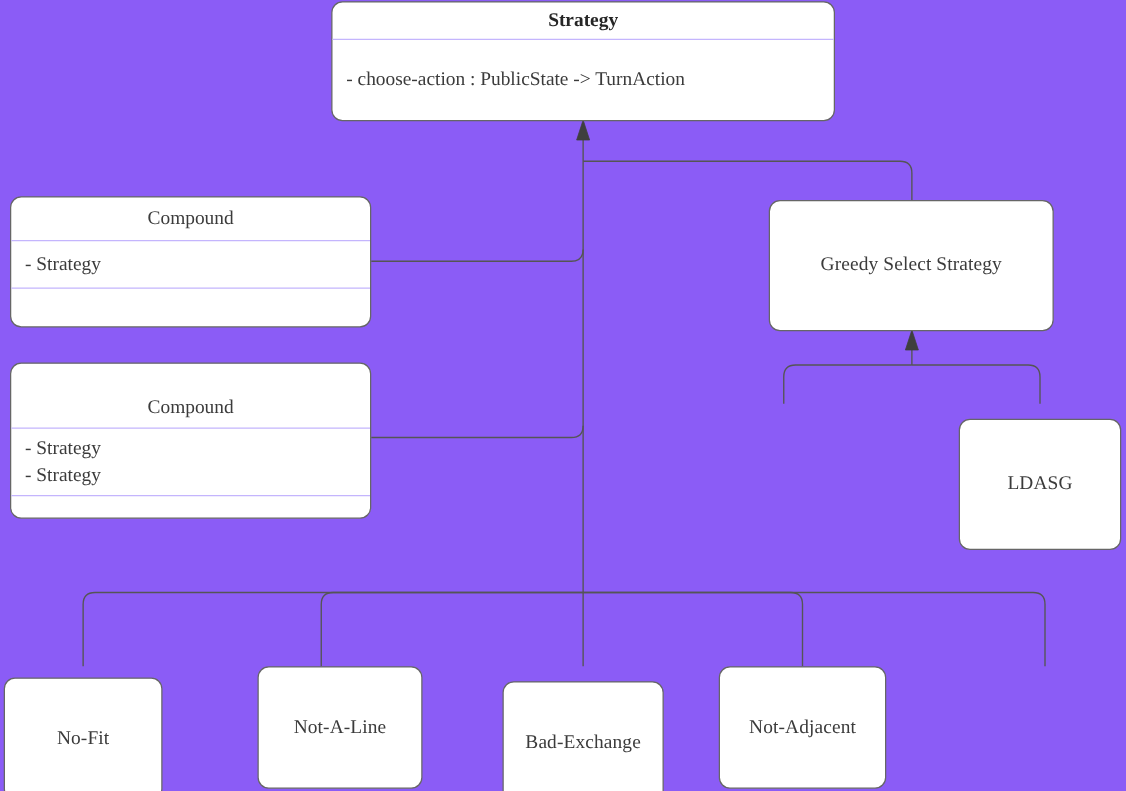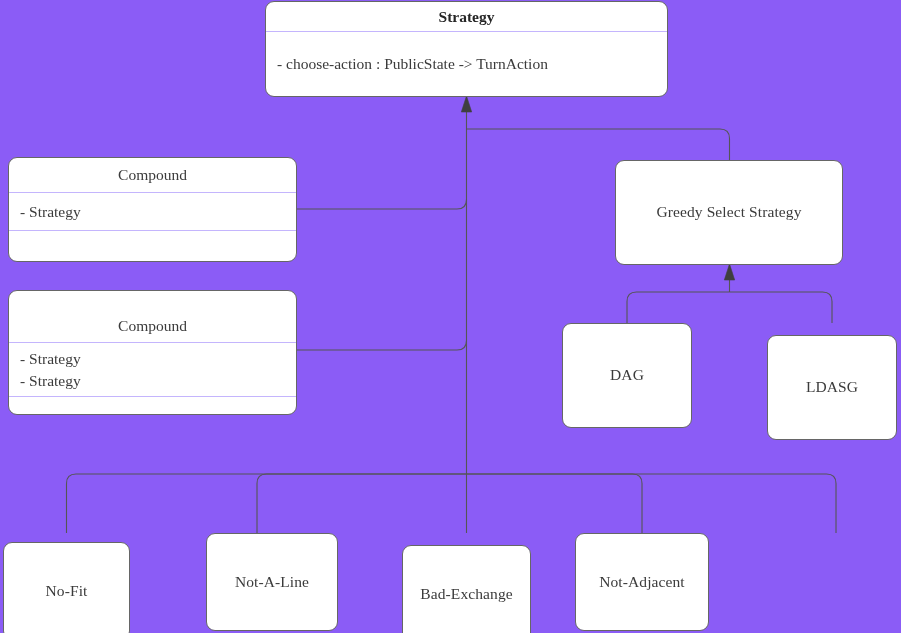--- a/index.html
+++ b/index.html
@@ -148,23 +148,20 @@
       <span class="ctext">- Strategy
 - Strategy</span>
     </div>
     <div class="compartment empty-c" style="flex:1 1 auto;"></div>
   </div>
 
   <div class="node plain" style="left:615px; top:160px; width:228px; height:105px;">
     <span class="node-label">Greedy Select Strategy</span>
   </div>
 
-  <div class="node plain" style="left:562px; top:323px; width:130px; height:105px;">
-    <span class="node-label">DAG</span>
-  </div>
 
   <div class="node plain" style="left:767px; top:323px; width:130px; height:105px;margin-top:12px;">
     <span class="node-label">LDASG</span>
   </div>
 
   <div class="node plain" style="left:3px; top:542px; width:127px; height:98px;">
     <span class="node-label">No-Fit</span>
   </div>
 
   <div class="node plain" style="left:206px; top:533px; width:132px; height:98px;">

